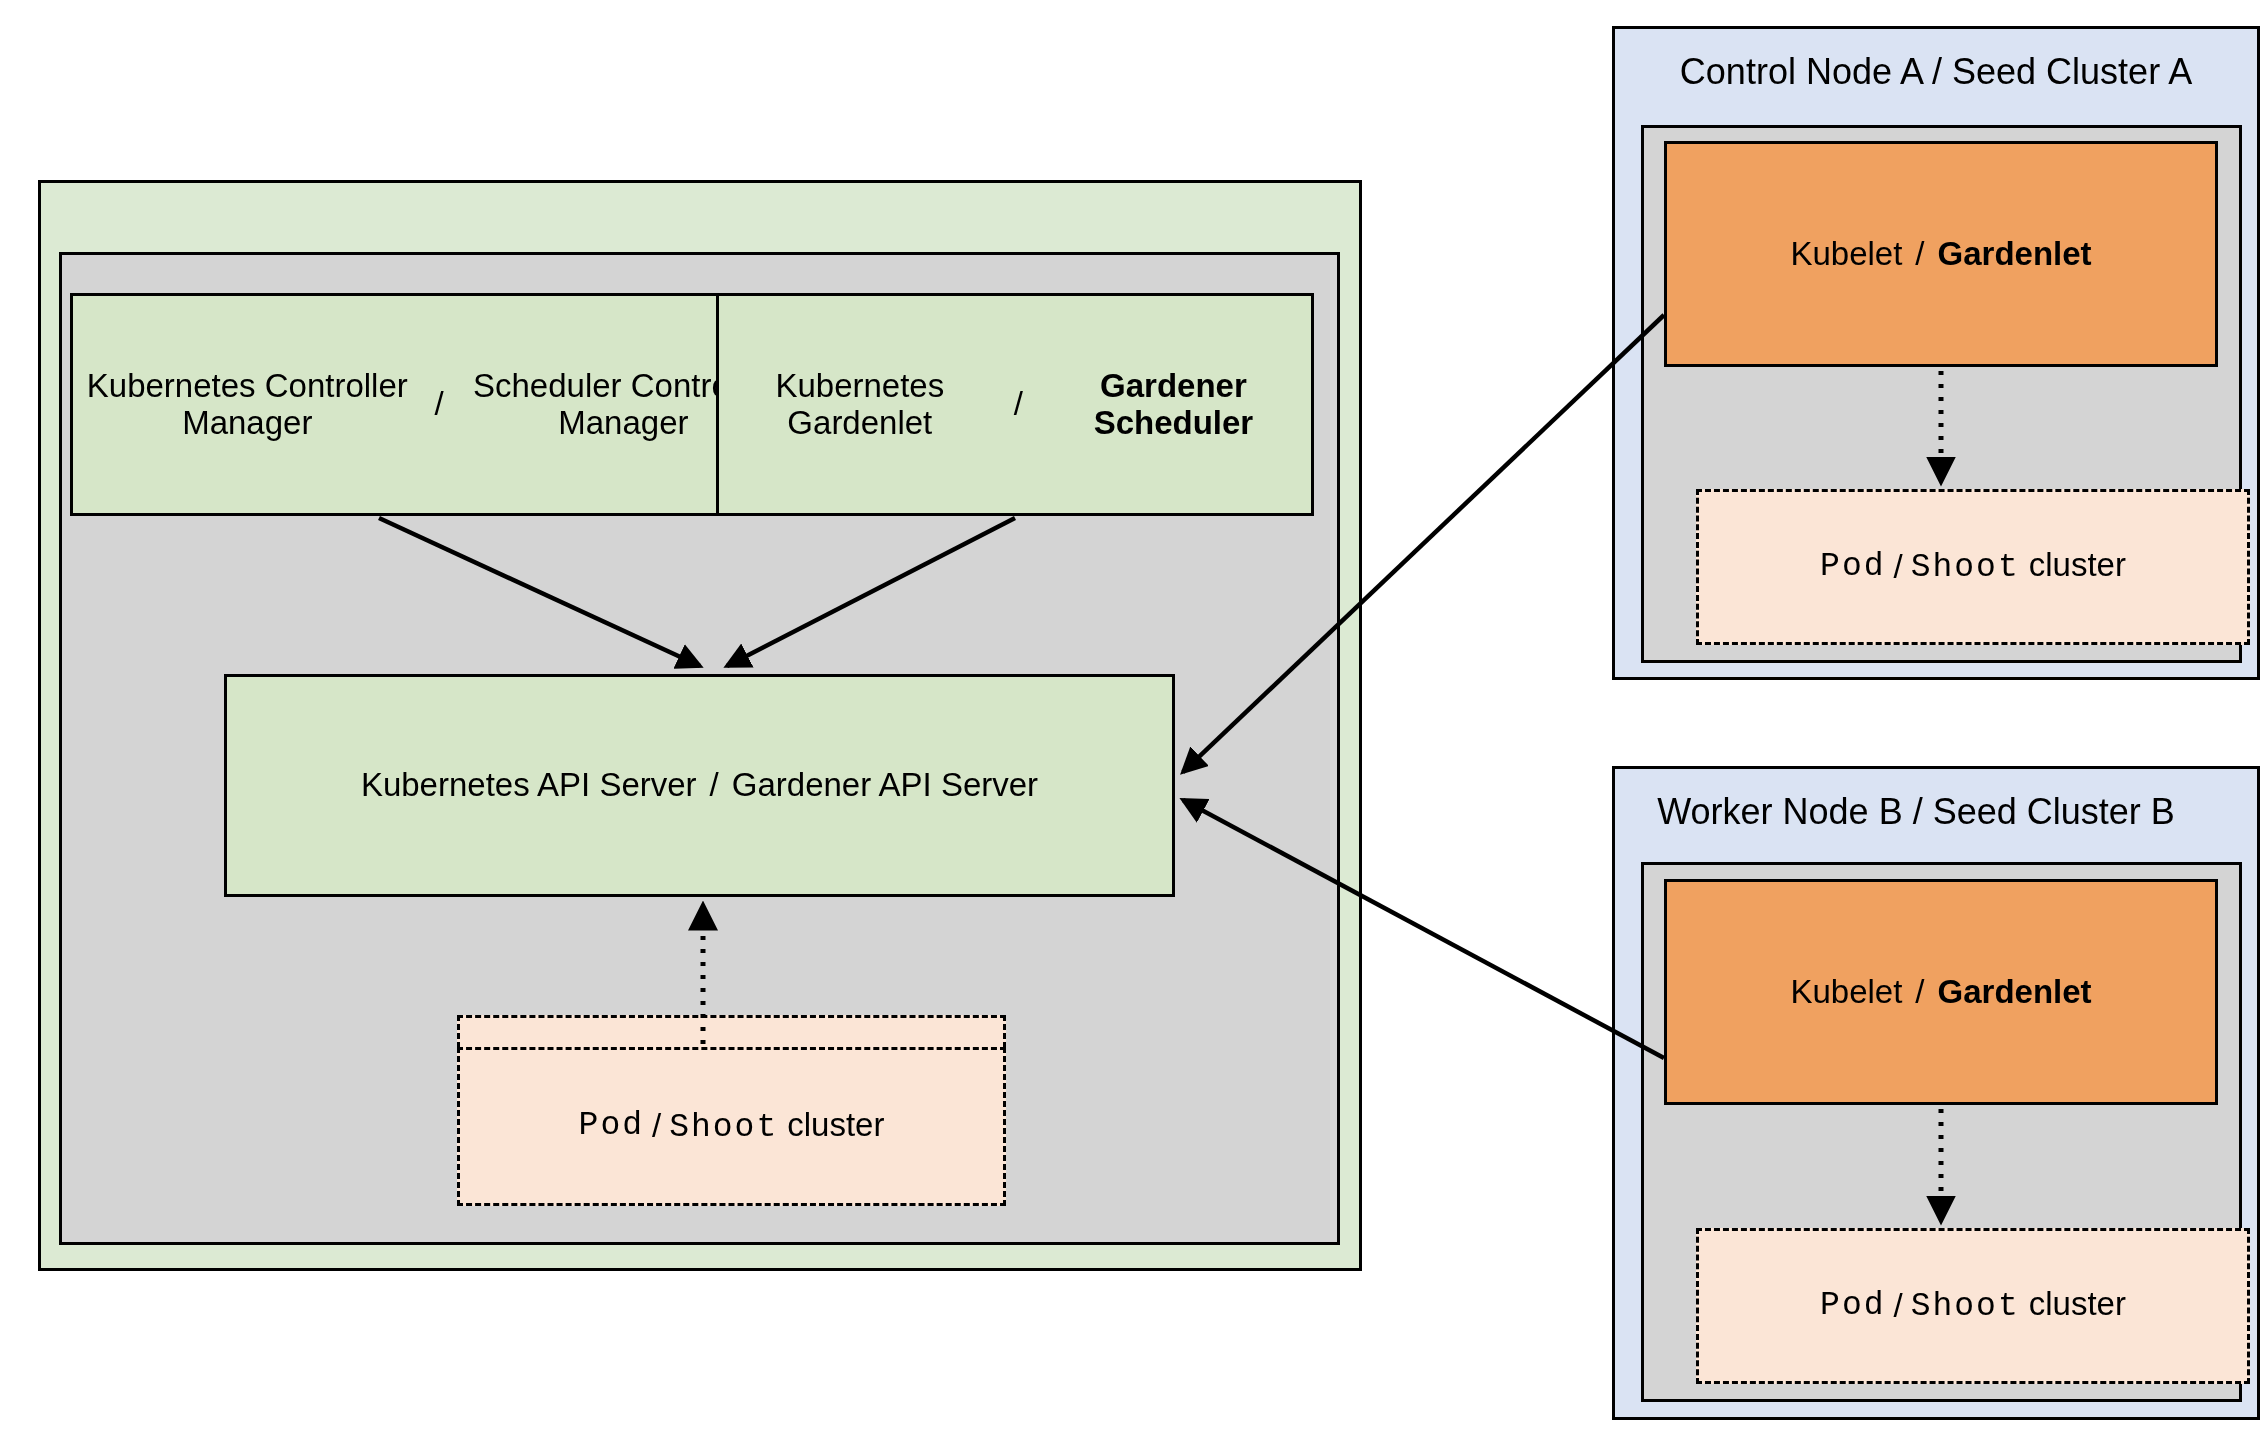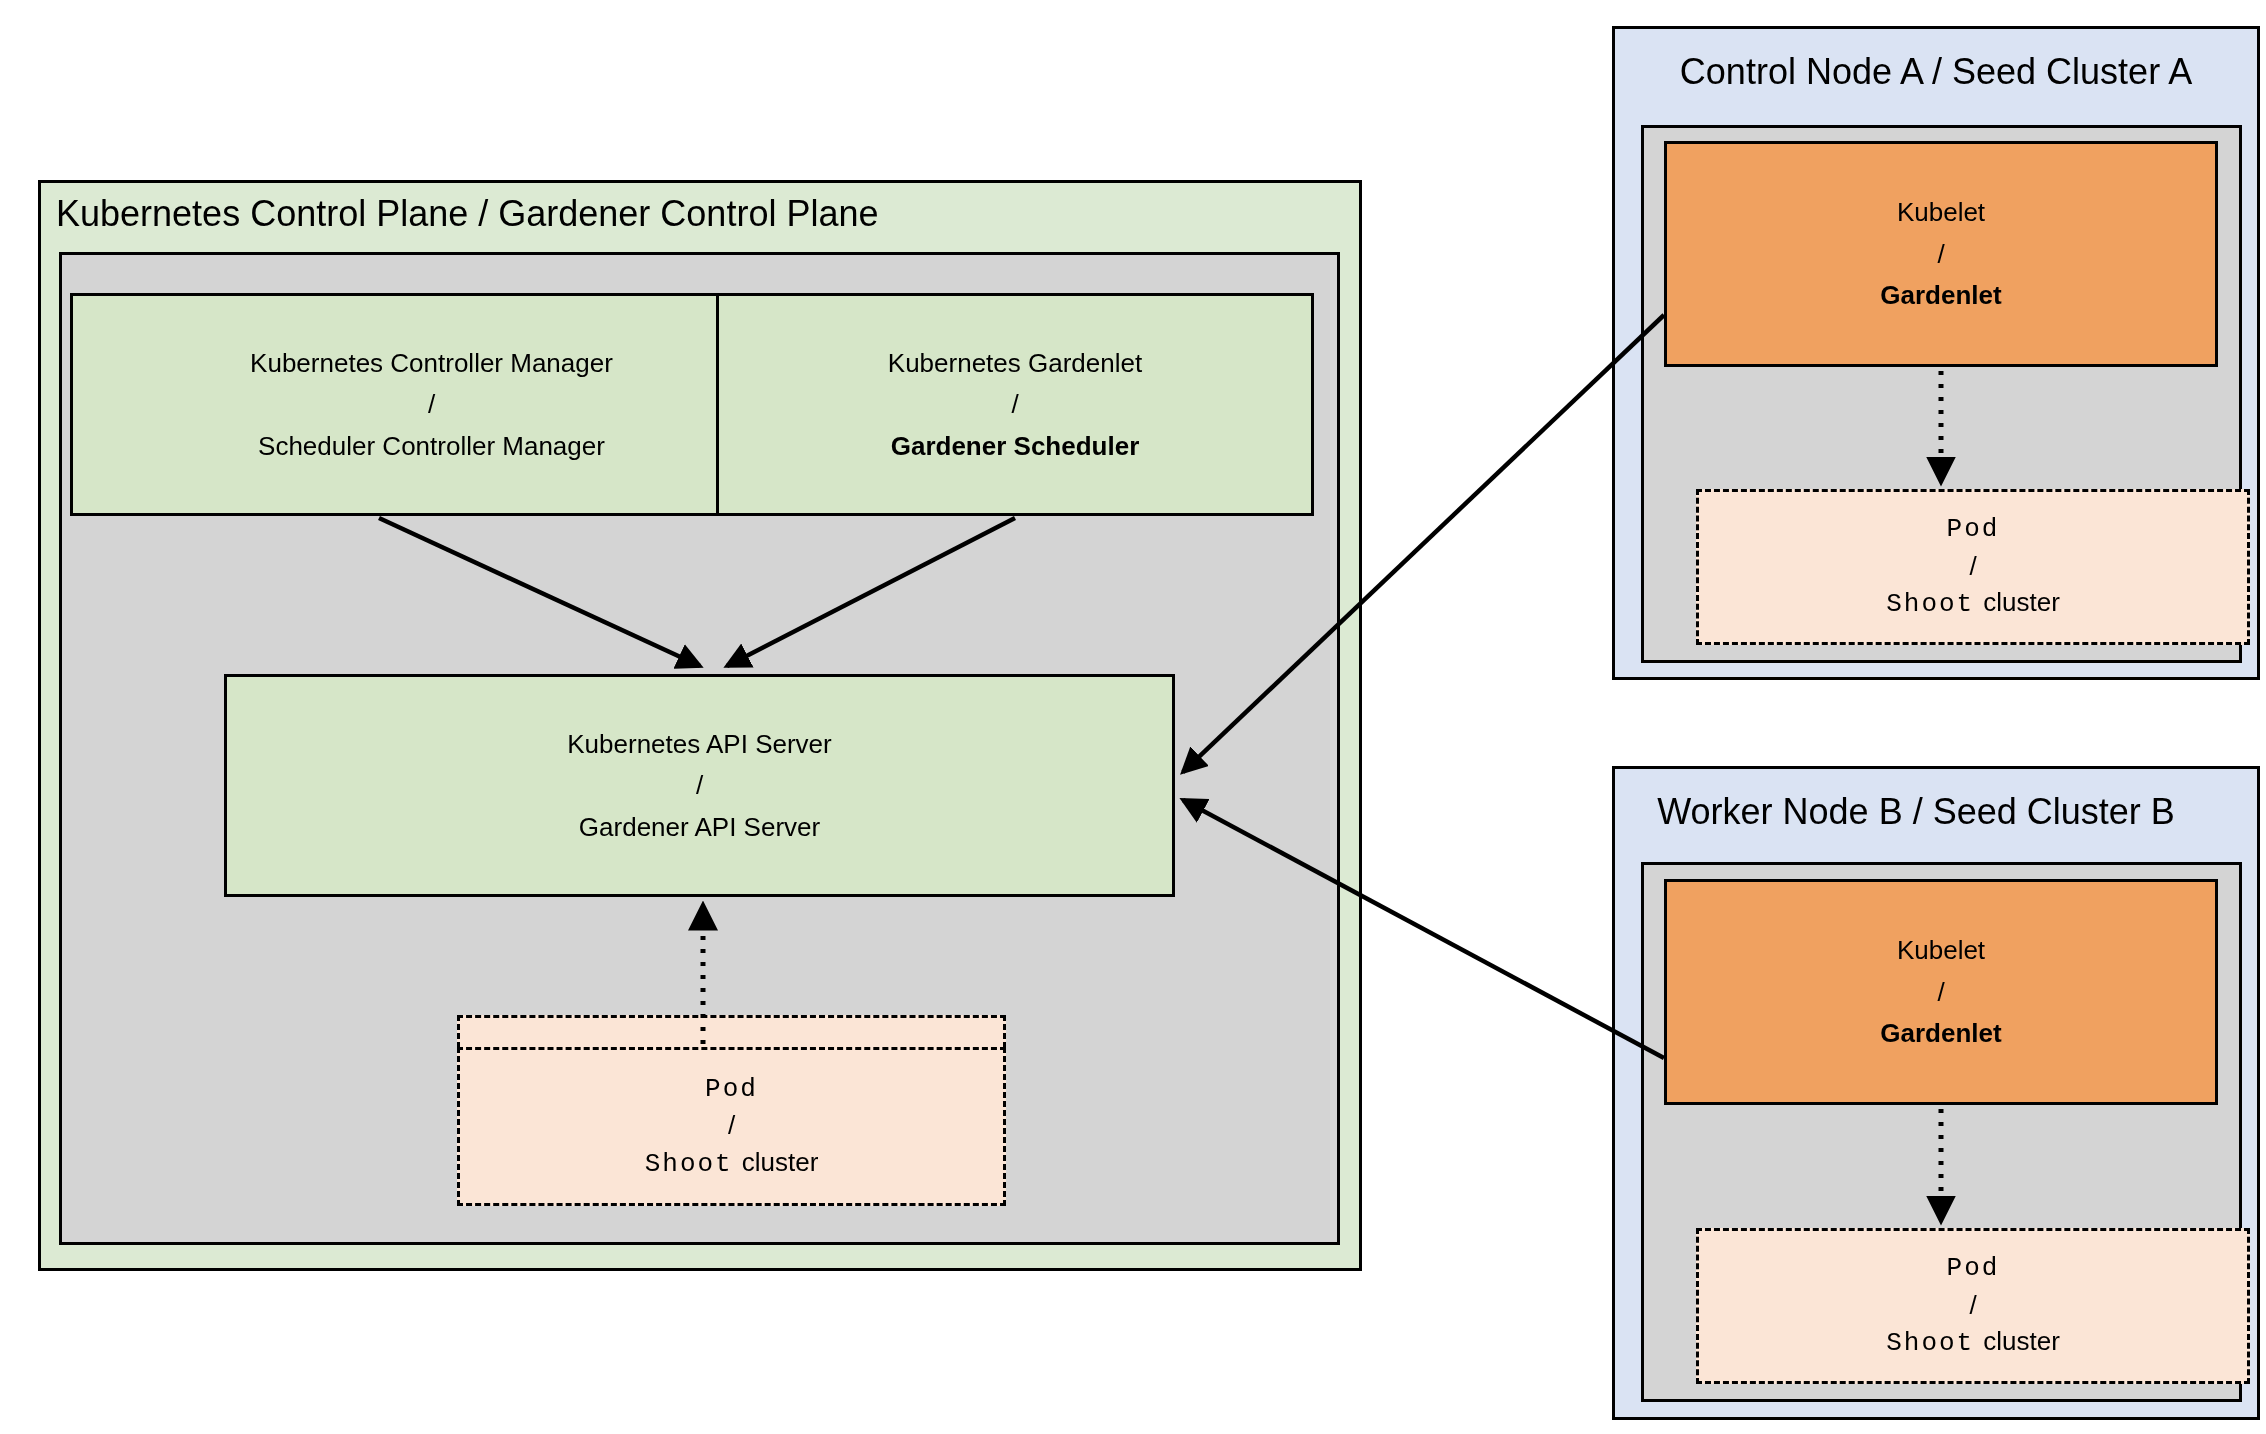--- a/index.html
+++ b/index.html
@@ -16,26 +16,25 @@
 
   .rect { position: absolute; border: 3px solid var(--border, #000); }
   .green-outer { background: var(--green-outer, #dcead3); }
   .gray-panel  { background: var(--gray-bg, #d4d4d4); }
   .blue-outer  { background: var(--blue-outer, #dae3f3); }
 
   .node {
     position: absolute;
     border: 3px solid var(--border, #000);
     display: flex;
-    flex-direction: column;
     align-items: center;
     justify-content: center;
     gap: 13px;
     text-align: center;
-    font-size: 26px;
+    font-size: 33px;
     line-height: 1.1;
   }
   .node.green  { background: var(--green-box, #d6e6c8); }
   .node.orange { background: var(--orange-box, #f0a160); }
   .node.peach  { background: var(--peach-box, #fbe5d6); border-style: dashed; gap: 8px; margin-left: 32px; }
 
   .back-card {
     position: absolute;
     border: 3px dashed var(--border, #000);
     background: var(--peach-box, #fbe5d6);
@@ -62,21 +61,20 @@
   .solid  { stroke: #000; stroke-width: 4.5; fill: none; }
   .dotted { stroke: #000; stroke-width: 5; stroke-dasharray: 4 9; fill: none; }
 </style>
 </head>
 <body>
 
 <div id="canvas">
 
   <div class="rect green-outer" style="left:38px; top:180px; width:1324px; height:1091px;"></div>
 
-  <div class="title" style="left:56px; top:192px;">Kubernetes Control Plane / Gardener Control Plane</div>
 
   <div class="rect gray-panel" style="left:59px; top:252px; width:1281px; height:993px;"></div>
 
   <div class="node green" style="left:70px; top:293px; width:723px; height:223px;">
     <div>Kubernetes Controller Manager</div>
     <div>/</div>
     <div>Scheduler Controller Manager</div>
   </div>
 
   <div class="node green" style="left:716px; top:293px; width:598px; height:223px;">

